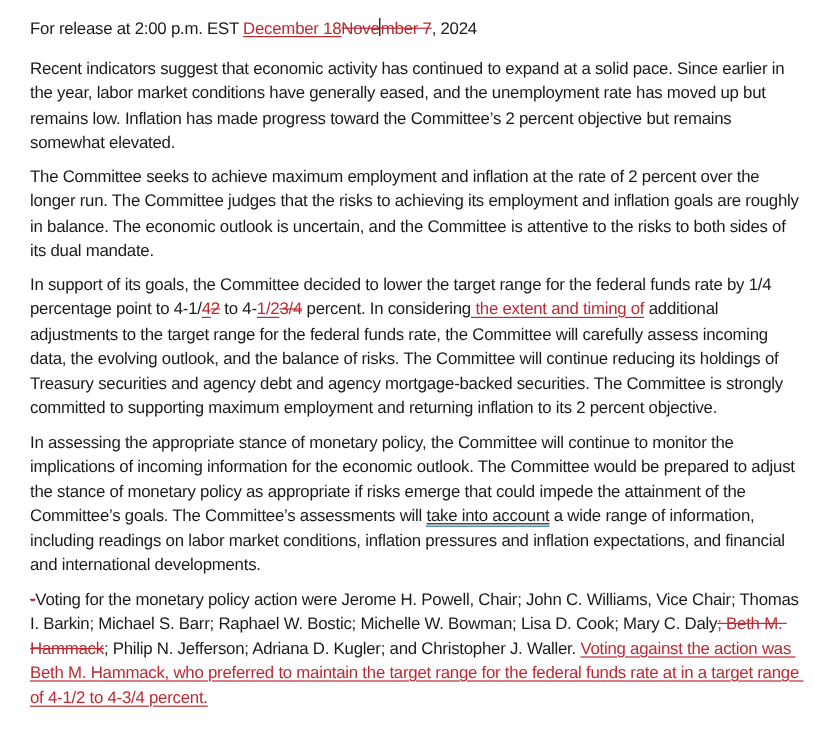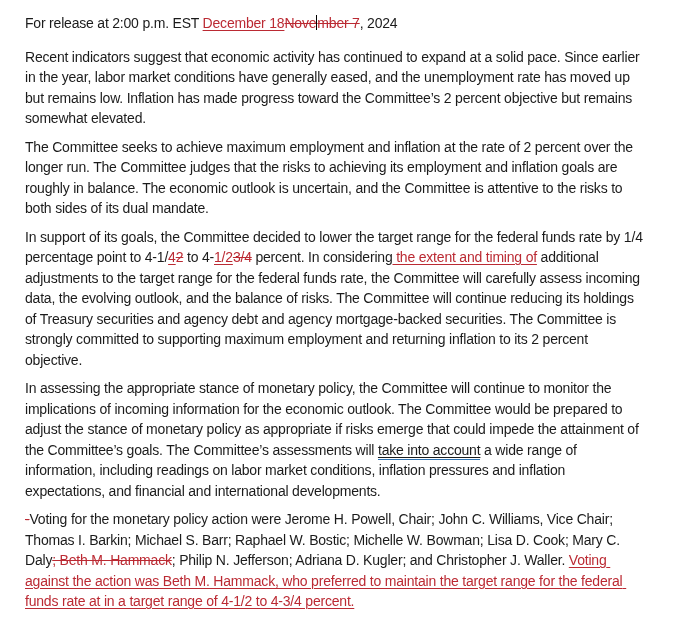--- a/index.html
+++ b/index.html
@@ -10,21 +10,21 @@
   }
   * { box-sizing: border-box; }
   html, body {
     margin: 0; padding: 0;
     width: 678px; height: 617px;
     background: var(--bg);
     overflow: hidden;
   }
   .doc {
     width: 678px; height: 617px;
-    padding: 13px 31px 0 25px;
+    padding: 13px 8px 0 25px;
     font-family: "Liberation Sans", sans-serif;
     font-size: 14px;
     letter-spacing: -0.2px;
     color: var(--ink);
     background: var(--bg);
   }
   .doc p {
     margin: 0 0 8px 0;
     line-height: 20.5px;
   }

